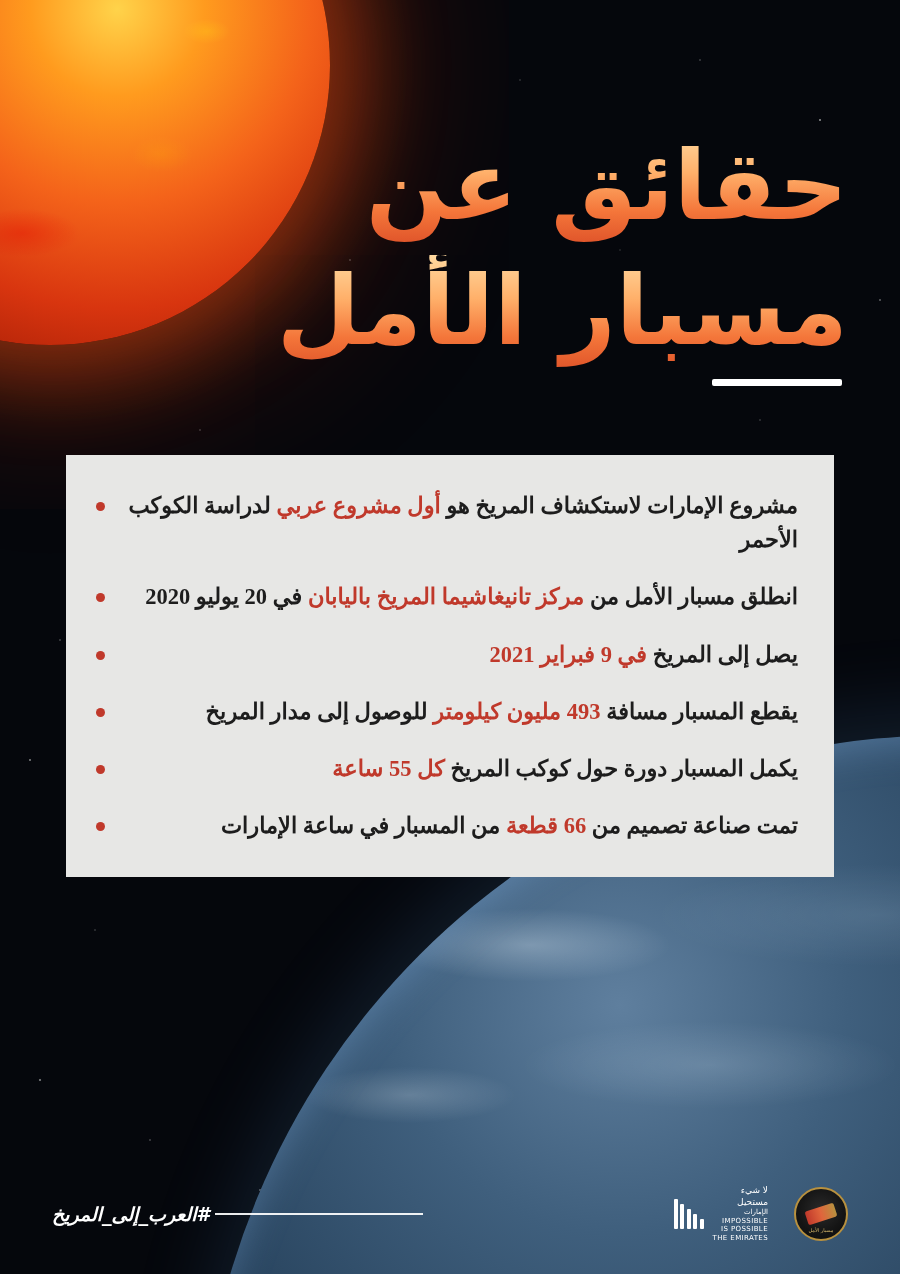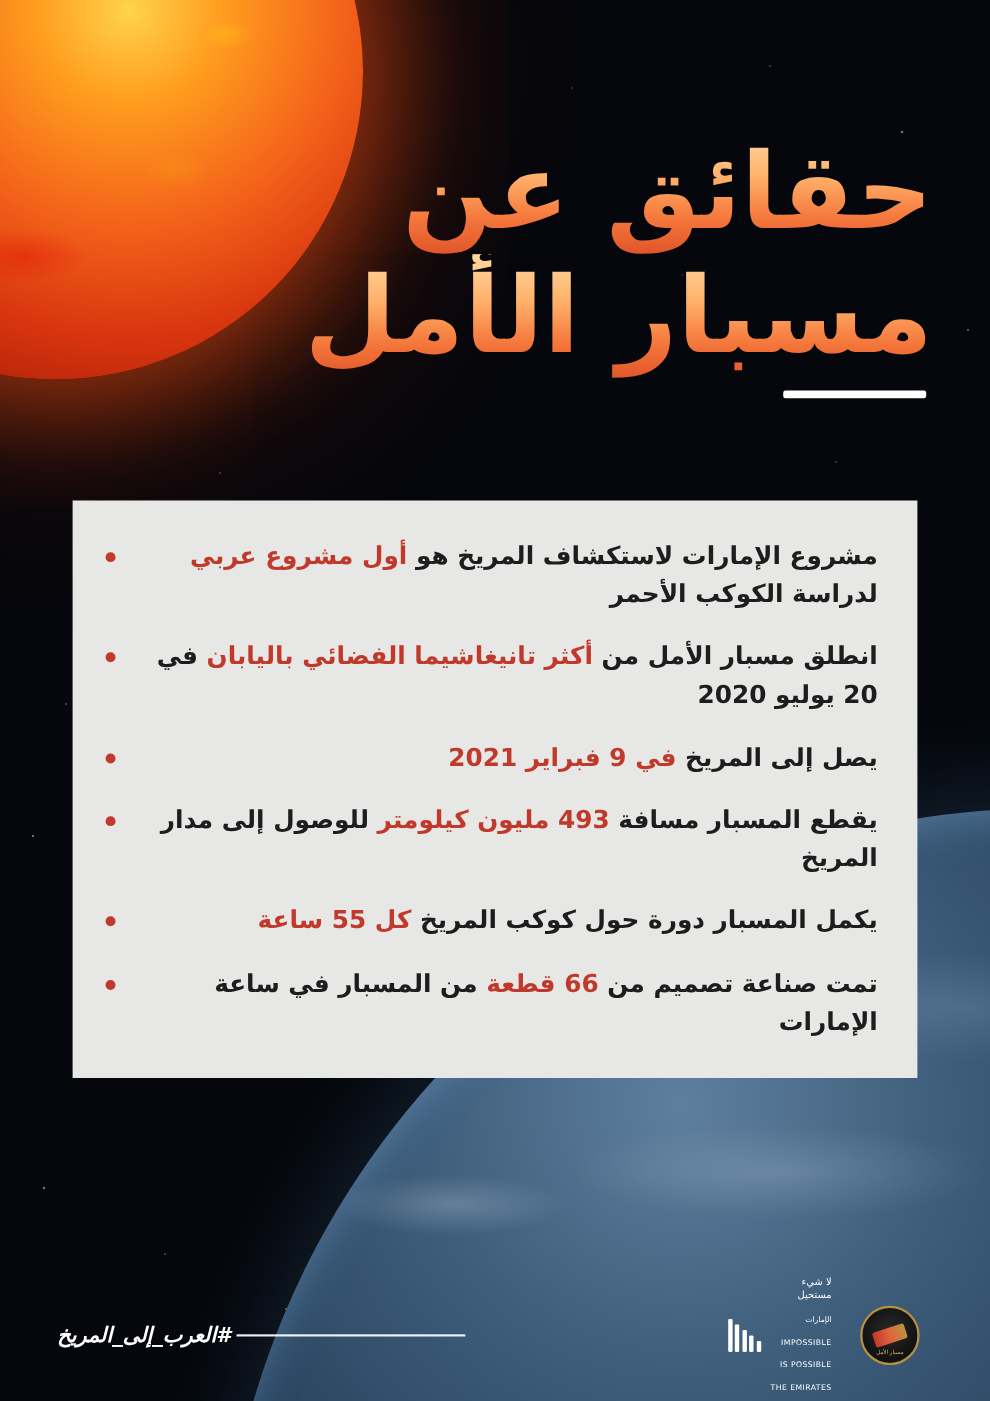--- a/index.html
+++ b/index.html
@@ -114,20 +114,21 @@
     font-weight: 700;
     line-height: 1.18;
     letter-spacing: -1px;
     background: linear-gradient(180deg, #ffd9a0 0%, #ffb06a 38%, #f4763a 72%, #e0552a 100%);
     -webkit-background-clip: text;
     background-clip: text;
     color: transparent;
     -webkit-text-fill-color: transparent;
     text-shadow: none;
     white-space: nowrap;
+    margin-top: 12px;
   }
   .title-rule {
     width: 130px; height: 7px;
     background: #ffffff;
     margin: 10px 6px 0 0;
     margin-left: auto;
     border-radius: 2px;
   }
 
   
@@ -140,20 +141,21 @@
     z-index: 6;
   }
   ul.facts { list-style: none; }
   ul.facts li {
     display: flex;
     flex-direction: row-reverse;
     align-items: flex-start;
     justify-content: flex-start;
     gap: 14px;
     margin-bottom: 23px;
+    font-family: Liberation Serif, serif;
   }
   ul.facts li:last-child { margin-bottom: 0; }
   .bullet {
     flex: 0 0 auto;
     width: 9px; height: 9px;
     border-radius: 50%;
     background: #c0392b;
     margin-top: 13px;
   }
   .fact-text {
@@ -163,21 +165,21 @@
     line-height: 1.52;
     color: #1d1d1d;
     font-weight: 600;
     direction: rtl;
   }
   .hl { color: #c0392b; }
 
   
   .footer {
     position: absolute;
-    left: 0; right: 12px; bottom: 26px;
+    left: 0; right: 0; bottom: 26px;
     height: 68px;
     z-index: 7;
     display: flex;
     justify-content: space-between;
     padding: 0 52px;
     direction: rtl;
   }
   .hashtag-wrap {
     display: flex;
     align-items: center;
@@ -224,21 +226,21 @@
   .logo-bars i:nth-child(2){ height: 15px; }
   .logo-bars i:nth-child(3){ height: 20px; }
   .logo-bars i:nth-child(4){ height: 25px; }
   .logo-bars i:nth-child(5){ height: 30px; }
   .logo-text {
     text-align: right;
     color: #ffffff;
     line-height: 1.25;
   }
   .logo-text .ar { font-size: 9px; display: block; }
-  .logo-text .en { font-size: 7px; display: block; letter-spacing: .4px; margin-top: 12px; }
+  .logo-text .en { font-size: 7px; display: block; letter-spacing: .4px; }
   .logo-emblem {
     width: 54px; height: 54px;
     border-radius: 50%;
     background: radial-gradient(circle at 50% 42%, #2a2a2a 0%, #141414 60%, #0b0b0b 100%);
     border: 2px solid #b8913f;
     display: flex;
     align-items: center;
     justify-content: center;
     position: relative;
   }
@@ -281,21 +283,21 @@
   </div>
 
   <div class="facts-panel">
     <ul class="facts">
         <li>
           <span class="bullet"></span>
           <span class="fact-text"><span>مشروع الإمارات لاستكشاف المريخ هو </span><span class="hl">أول مشروع عربي</span><span> لدراسة الكوكب الأحمر</span></span>
         </li>
         <li>
           <span class="bullet"></span>
-          <span class="fact-text"><span>انطلق مسبار الأمل من </span><span class="hl">أكثر تانيغاشيما الفضائي باليابان</span><span> في 20 يوليو 2020</span></span>
+          <span class="fact-text"><span>انطلق مسبار الأمل من </span><span class="hl">مركز تانيغاشيما المريخ باليابان</span><span> في 20 يوليو 2020</span></span>
         </li>
         <li>
           <span class="bullet"></span>
           <span class="fact-text"><span>يصل إلى المريخ </span><span class="hl">في 9 فبراير 2021</span></span>
         </li>
         <li>
           <span class="bullet"></span>
           <span class="fact-text"><span>يقطع المسبار مسافة </span><span class="hl">493 مليون كيلومتر</span><span> للوصول إلى مدار المريخ</span></span>
         </li>
         <li>

